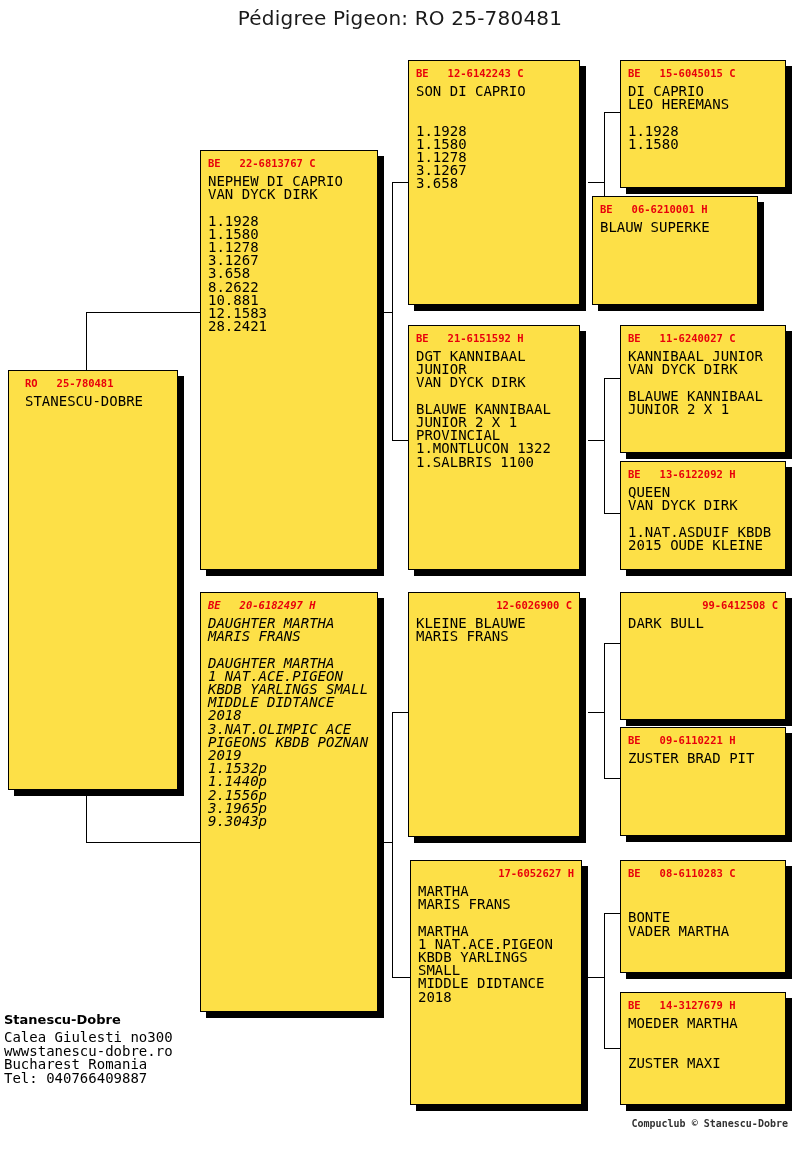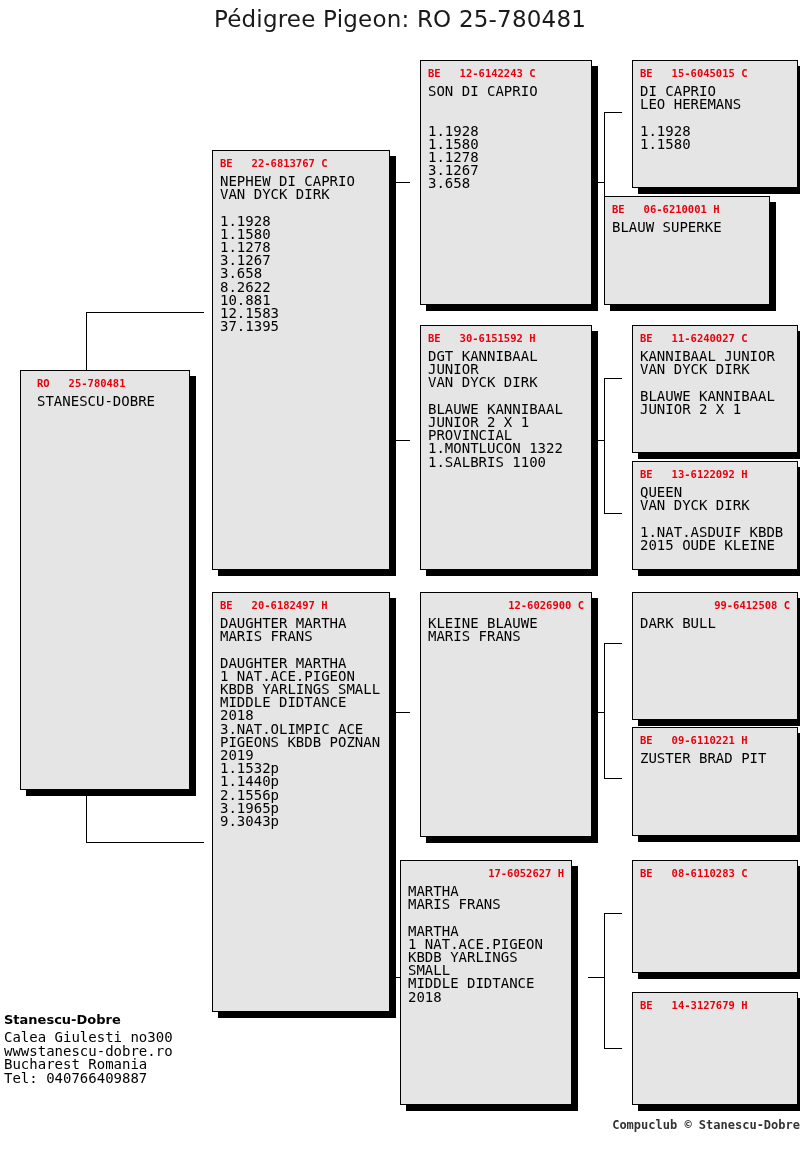--- a/index.html
+++ b/index.html
@@ -15,33 +15,32 @@
     color: #000000;
     overflow: hidden;
   }
   #page-title {
     position: absolute;
     top: 6px;
     left: 0;
     width: 800px;
     text-align: center;
     font-family: "DejaVu Sans", sans-serif;
-    font-size: 23px;
+    font-size: 20px;
     color: #1a1a1a;
     letter-spacing: 0.2px;
   }
   .card {
     position: absolute;
     box-sizing: border-box;
-    background: #e5e5e5;
+    background: #fde047;
     border: 1px solid #000000;
     box-shadow: 6px 6px 0 0 #000000;
     padding: 6px 7px 6px 7px;
     overflow: hidden;
-    margin-left: 12px;
   }
   .card .ring {
     font-size: 10.5px;
     color: #e8000b;
     font-weight: bold;
     white-space: pre;
     line-height: 13px;
     margin-bottom: 5px;
   }
   .card .ring.center {
@@ -72,23 +71,23 @@
     font-size: 13px;
     margin-bottom: 4px;
   }
   #footer .fline {
     font-size: 14px;
     line-height: 13.5px;
     white-space: pre;
   }
   #credit {
     position: absolute;
-    right: 0;
+    right: 12px;
     top: 1118px;
-    font-size: 12px;
+    font-size: 10px;
     font-weight: bold;
     color: #333333;
     white-space: pre;
   }
 </style>
 </head>
 <body>
 
 <div id="page-title">Pédigree Pigeon: RO  25-780481</div>
 
@@ -137,24 +136,24 @@
 VAN DYCK DIRK
 
 1.1928
 1.1580
 1.1278
 3.1267
 3.658
 8.2622
 10.881
 12.1583
-37.1395</div>
-</div>
-
-<div class="card" style="left:200px; top:592px; width:178px; height:420px;">
+28.2421</div>
+</div>
+
+<div class="card" style="left:200px; top:592px; width:178px; height:420px;font-style:italic;">
   <div class="ring">BE   20-6182497 H</div>
   <div class="body">DAUGHTER MARTHA
 MARIS FRANS
 
 DAUGHTER MARTHA
 1 NAT.ACE.PIGEON
 KBDB YARLINGS SMALL
 MIDDLE DIDTANCE
 2018
 3.NAT.OLIMPIC ACE
@@ -173,38 +172,38 @@
 
 
 1.1928
 1.1580
 1.1278
 3.1267
 3.658</div>
 </div>
 
 <div class="card" style="left:408px; top:325px; width:172px; height:245px;">
-  <div class="ring">BE   30-6151592 H</div>
+  <div class="ring">BE   21-6151592 H</div>
   <div class="body">DGT KANNIBAAL JUNIOR
 VAN DYCK DIRK
 
 BLAUWE KANNIBAAL
 JUNIOR 2 X 1
 PROVINCIAL
 1.MONTLUCON 1322
 1.SALBRIS 1100</div>
 </div>
 
 <div class="card" style="left:408px; top:592px; width:172px; height:245px;">
   <div class="ring center">12-6026900 C</div>
   <div class="body">KLEINE BLAUWE
 MARIS FRANS</div>
 </div>
 
-<div class="card" style="left:388px; top:860px; width:172px; height:245px;">
+<div class="card" style="left:410px; top:860px; width:172px; height:245px;">
   <div class="ring center">17-6052627 H</div>
   <div class="body">MARTHA
 MARIS FRANS
 
 MARTHA
 1 NAT.ACE.PIGEON
 KBDB YARLINGS SMALL
 MIDDLE DIDTANCE
 2018</div>
 </div>
@@ -246,24 +245,32 @@
   <div class="body">DARK BULL</div>
 </div>
 
 <div class="card" style="left:620px; top:727px; width:166px; height:109px;">
   <div class="ring">BE   09-6110221 H</div>
   <div class="body">ZUSTER BRAD PIT</div>
 </div>
 
 <div class="card" style="left:620px; top:860px; width:166px; height:113px;">
   <div class="ring">BE   08-6110283 C</div>
+  <div class="body">
+
+BONTE
+VADER MARTHA</div>
 </div>
 
 <div class="card" style="left:620px; top:992px; width:166px; height:113px;">
   <div class="ring">BE   14-3127679 H</div>
+  <div class="body">MOEDER MARTHA
+
+
+ZUSTER MAXI</div>
 </div>
 
 <div id="footer">
   <div class="fname">Stanescu-Dobre</div>
   <div class="fline">Calea Giulesti no300</div>
   <div class="fline">wwwstanescu-dobre.ro</div>
   <div class="fline">Bucharest Romania</div>
   <div class="fline">Tel: 040766409887</div>
 </div>
 

